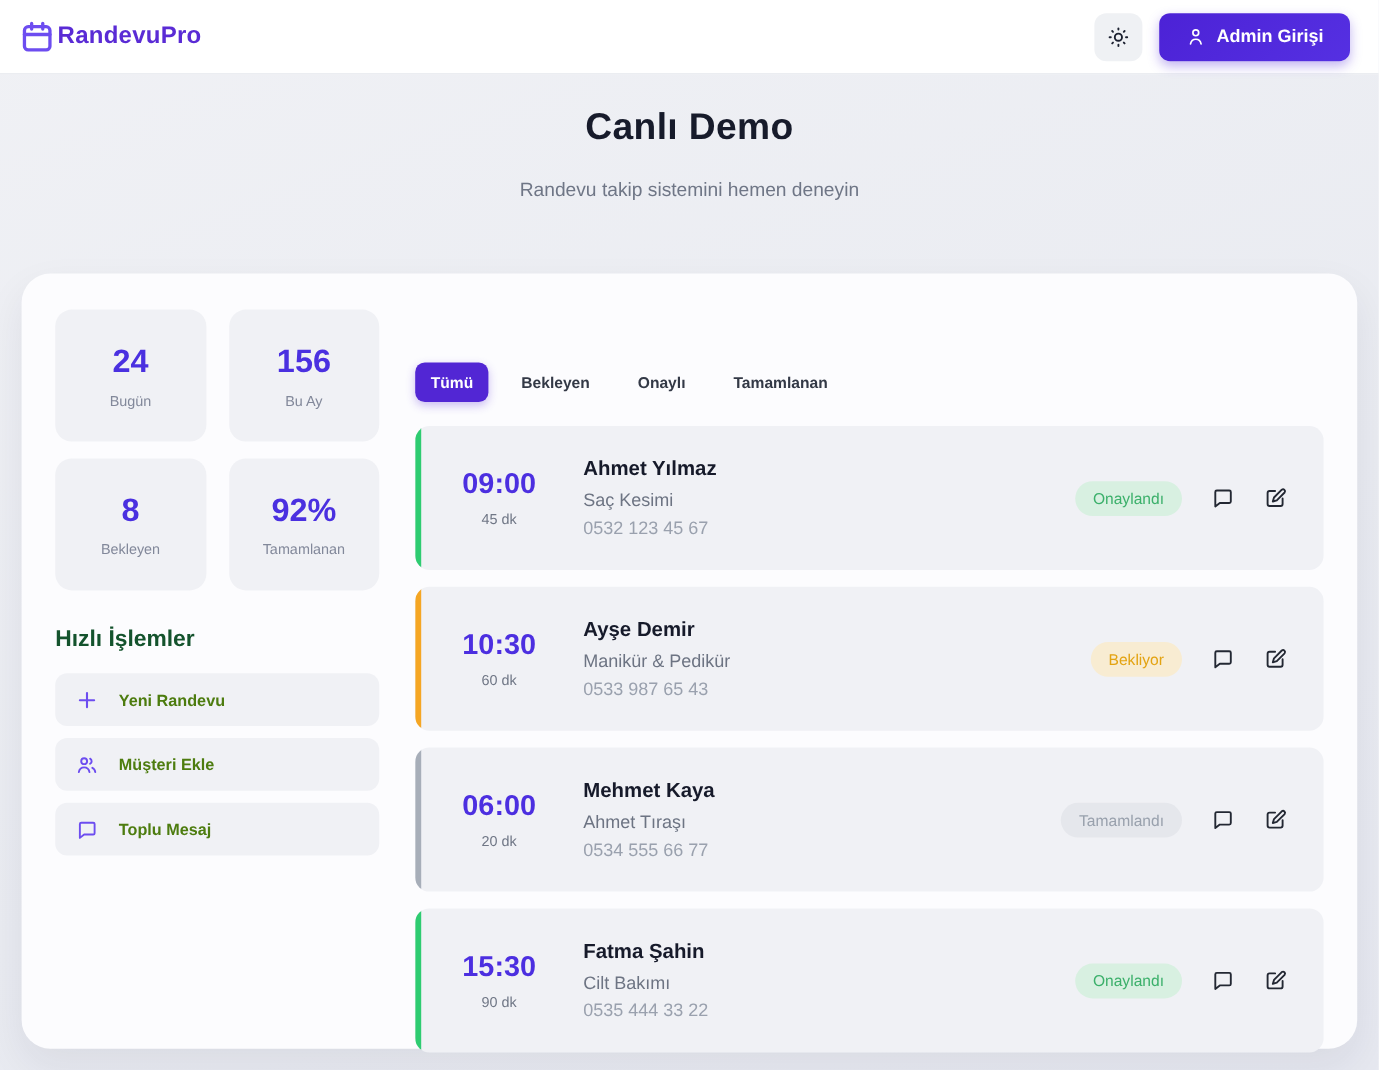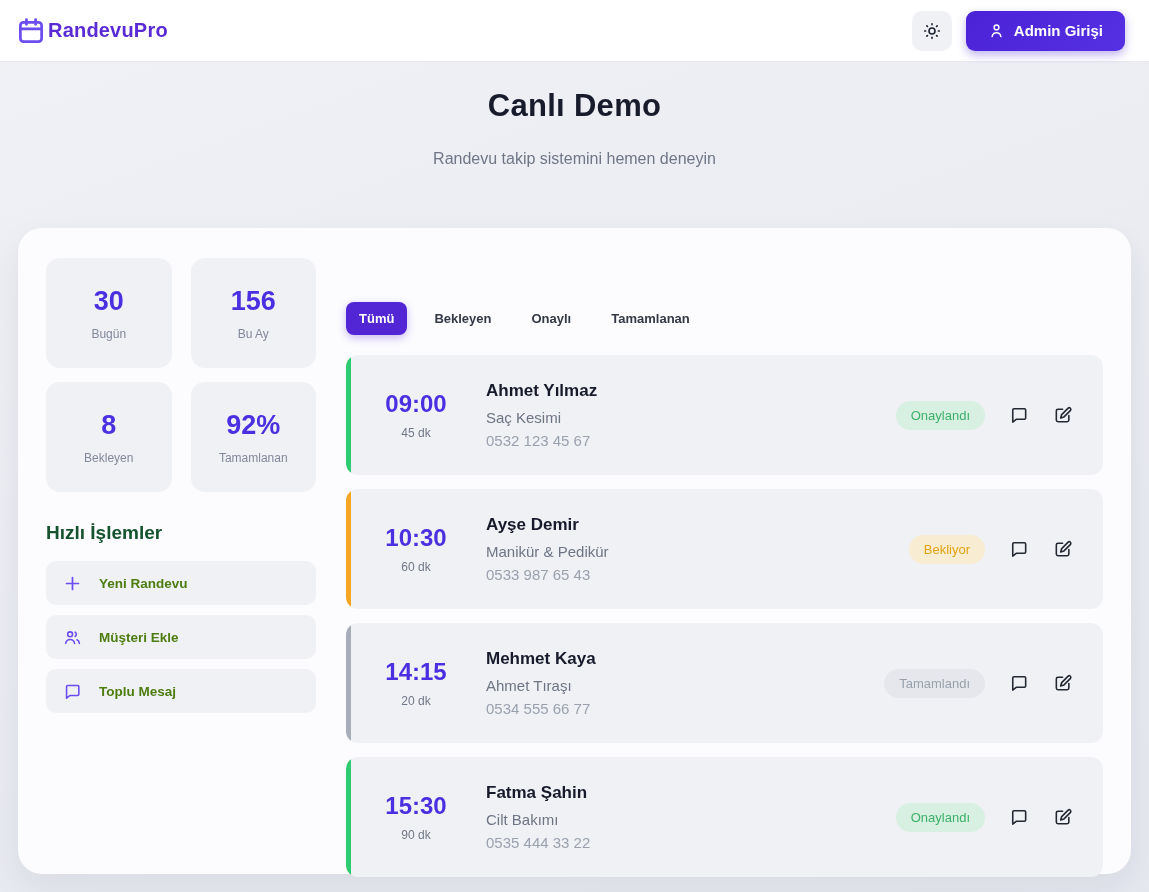--- a/index.html
+++ b/index.html
@@ -156,21 +156,21 @@
 <section class="hero">
   <h1>Canlı Demo</h1>
   <p>Randevu takip sistemini hemen deneyin</p>
 </section>
 
 <div class="panel">
 
   <aside class="sidebar">
     <div class="stats-grid">
       <div class="stat-card">
-        <div class="stat-value">30</div>
+        <div class="stat-value">24</div>
         <div class="stat-label">Bugün</div>
       </div>
       <div class="stat-card">
         <div class="stat-value">156</div>
         <div class="stat-label">Bu Ay</div>
       </div>
       <div class="stat-card">
         <div class="stat-value">8</div>
         <div class="stat-label">Bekleyen</div>
       </div>
@@ -282,21 +282,21 @@
                 <path d="M18.2 3.7a2 2 0 0 1 2.8 2.8l-7.8 7.8-4 1.2 1.2-4z"></path>
               </svg>
           </span>
         </button>
       </div>
     </div>
 
     <div class="appt s-completed">
       <span class="stripe"></span>
       <div class="time-block">
-        <div class="time">14:15</div>
+        <div class="time">06:00</div>
         <div class="duration">20 dk</div>
       </div>
       <div class="info">
         <div class="cust-name">Mehmet Kaya</div>
         <div class="service">Ahmet Tıraşı</div>
         <div class="phone">0534 555 66 77</div>
       </div>
       <div class="appt-right">
         <span class="badge">Tamamlandı</span>
         <button class="icon-btn">

